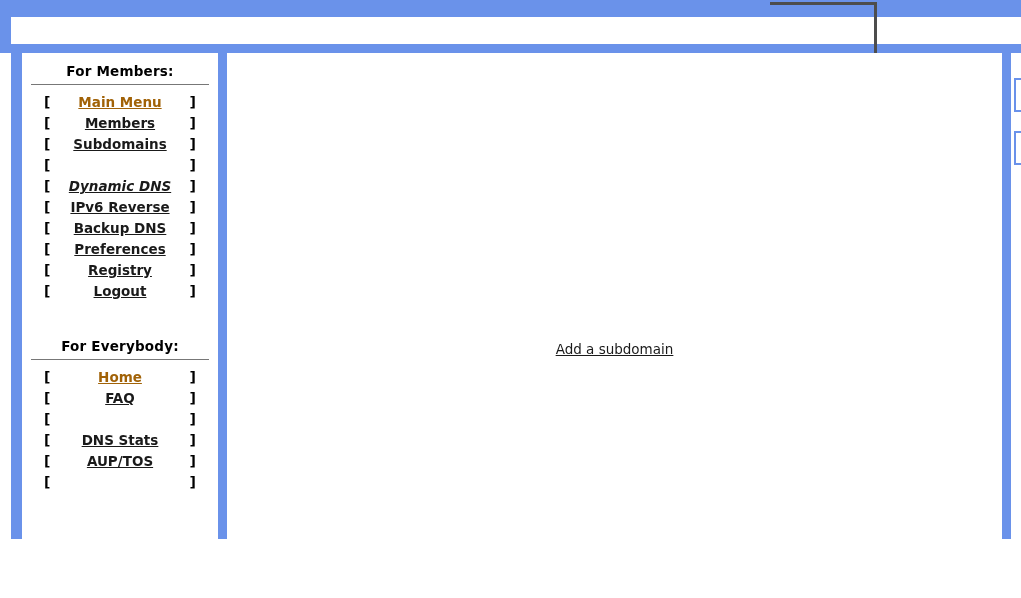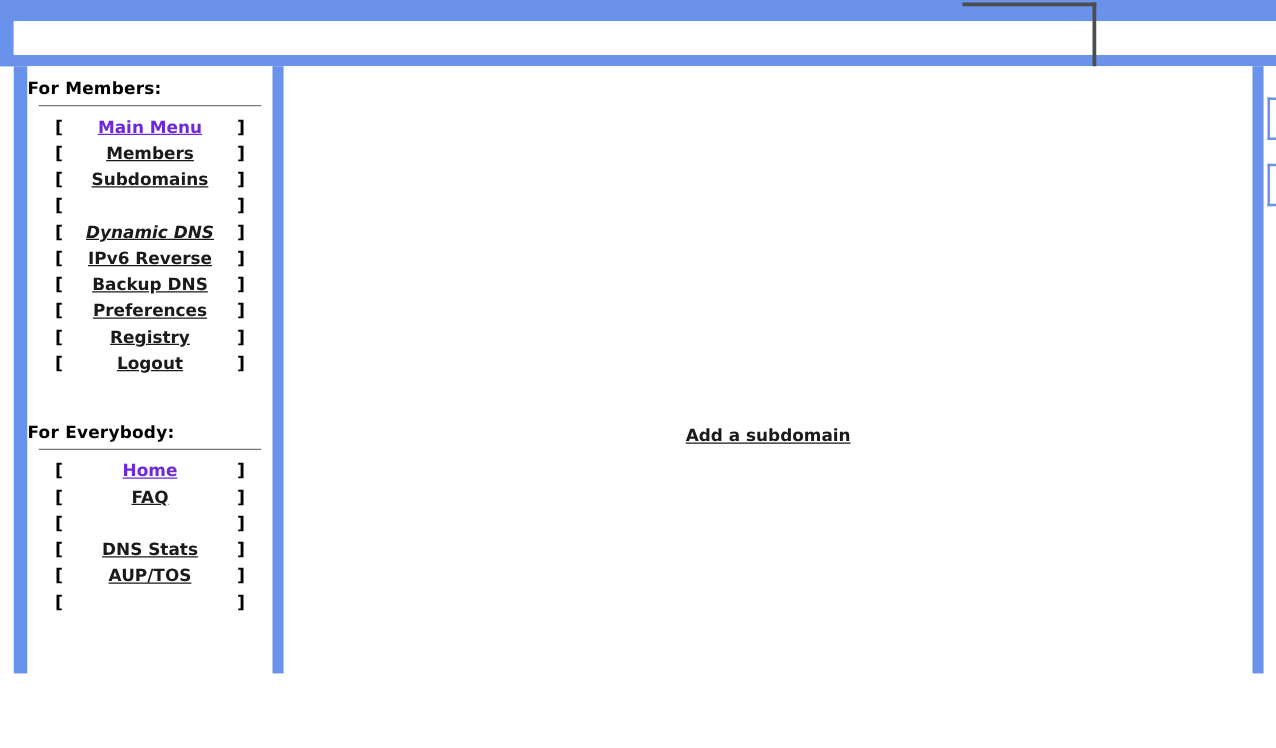--- a/index.html
+++ b/index.html
@@ -106,21 +106,21 @@
   .sidebar-right-rail {
     position: absolute;
     left: 218px;
     top: 53px;
     width: 9px;
     height: 486px;
     background: var(--blue);
   }
 
   .nav-heading {
-    text-align: left;
+    text-align: center;
     font-weight: bold;
     font-size: 13.5px;
     color: #000;
     padding-top: 10px;
     letter-spacing: 0.2px;
   }
   .nav-rule {
     border: 0;
     border-top: 1px solid #777777;
     margin: 5px 9px 7px 9px;
@@ -150,21 +150,21 @@
     flex: 1 1 auto;
     text-align: center;
     text-decoration: underline;
     color: #1a1a1a;
     font-weight: bold;
     font-size: 13.5px;
     cursor: pointer;
     padding: 0 2px;
   }
   .nav-link.muted {
-    color: #6d28d9;
+    color: #a16207;
   }
   .nav-link.two-line {
     line-height: 19px;
     font-style: italic;
   }
   .nav-gap {
     height: 26px;
   }
 
   
@@ -179,21 +179,21 @@
   .content-link-wrap {
     position: absolute;
     left: 0;
     top: 288px;
     width: 775px;
     text-align: center;
   }
   .content-link {
     text-decoration: underline;
     color: #1a1a1a;
-    font-weight: bold;
+    font-weight: normal;
     font-size: 13.5px;
     cursor: pointer;
   }
 
   
   .content-right-rail {
     position: absolute;
     left: 1002px;
     top: 53px;
     width: 9px;

